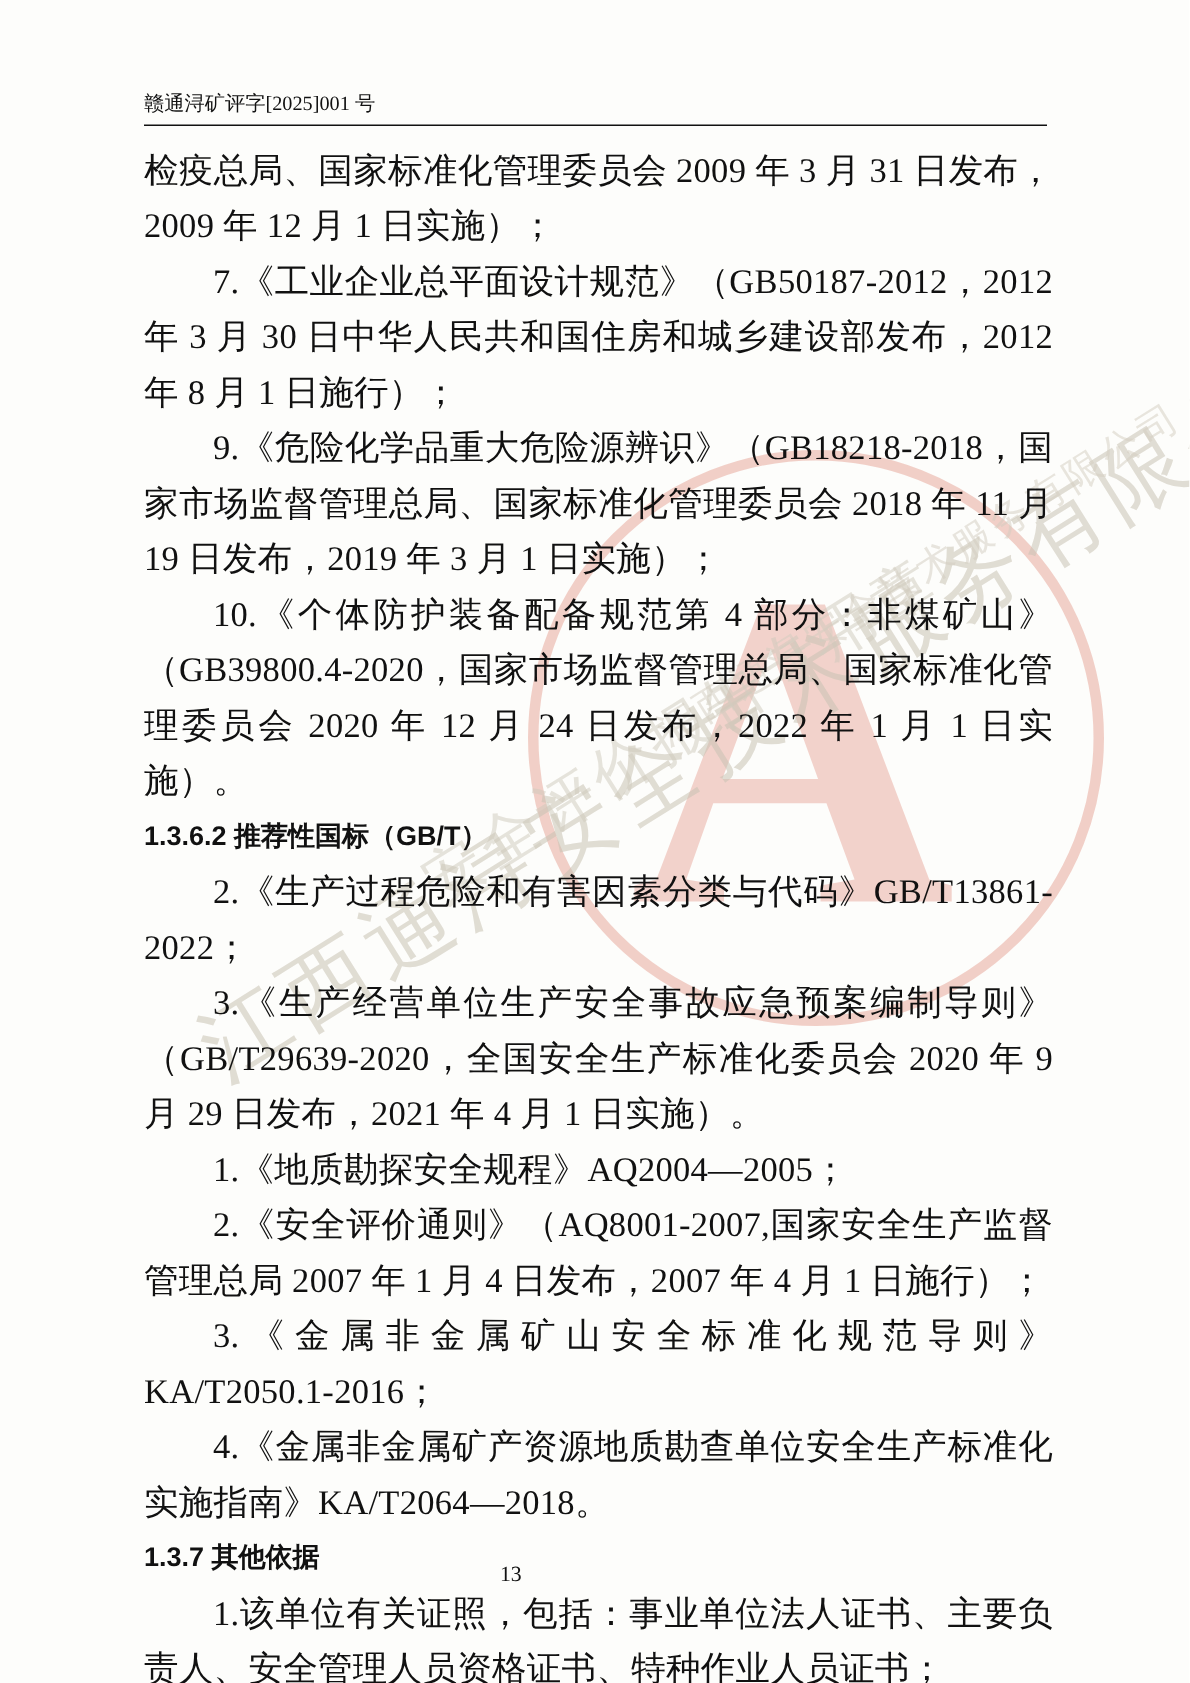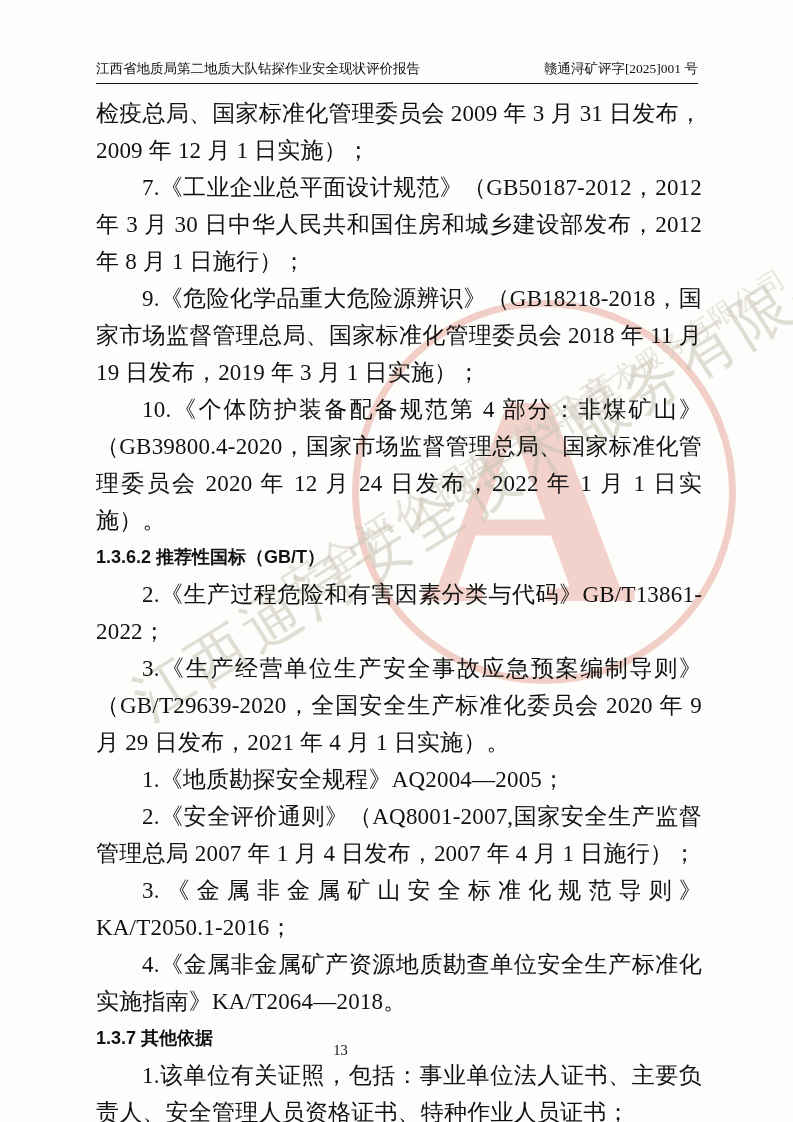--- a/index.html
+++ b/index.html
@@ -154,21 +154,20 @@
   <div class="watermark">
     <div class="wm-circle"></div>
     <div class="wm-A">A</div>
     <div class="wm-text-1">江西通浔安全技术服务有限公司</div>
     <div class="wm-text-2">安全评价报告专用章</div>
     <div class="wm-text-3">江西通浔安全技术服务有限公司</div>
   </div>
 
   <div class="header">
     <div class="header-row">
-      <span>江西省地质局第二地质大队钻探作业安全现状评价报告</span>
       <span>赣通浔矿评字[2025]001 号</span>
     </div>
     <div class="header-rule"></div>
   </div>
 
   <div class="content" id="body-content">
       <p class="para">检疫总局、国家标准化管理委员会 2009 年 3 月 31 日发布，2009 年 12 月 1 日实施）；</p>
       <p class="para indent">7.《工业企业总平面设计规范》（GB50187-2012，2012 年 3 月 30 日中华人民共和国住房和城乡建设部发布，2012 年 8 月 1 日施行）；</p>
       <p class="para indent">9.《危险化学品重大危险源辨识》（GB18218-2018，国家市场监督管理总局、国家标准化管理委员会 2018 年 11 月 19 日发布，2019 年 3 月 1 日实施）；</p>
       <p class="para indent">10.《个体防护装备配备规范第 4 部分：非煤矿山》（GB39800.4-2020，国家市场监督管理总局、国家标准化管理委员会 2020 年 12 月 24 日发布，2022 年 1 月 1 日实施）。</p>

